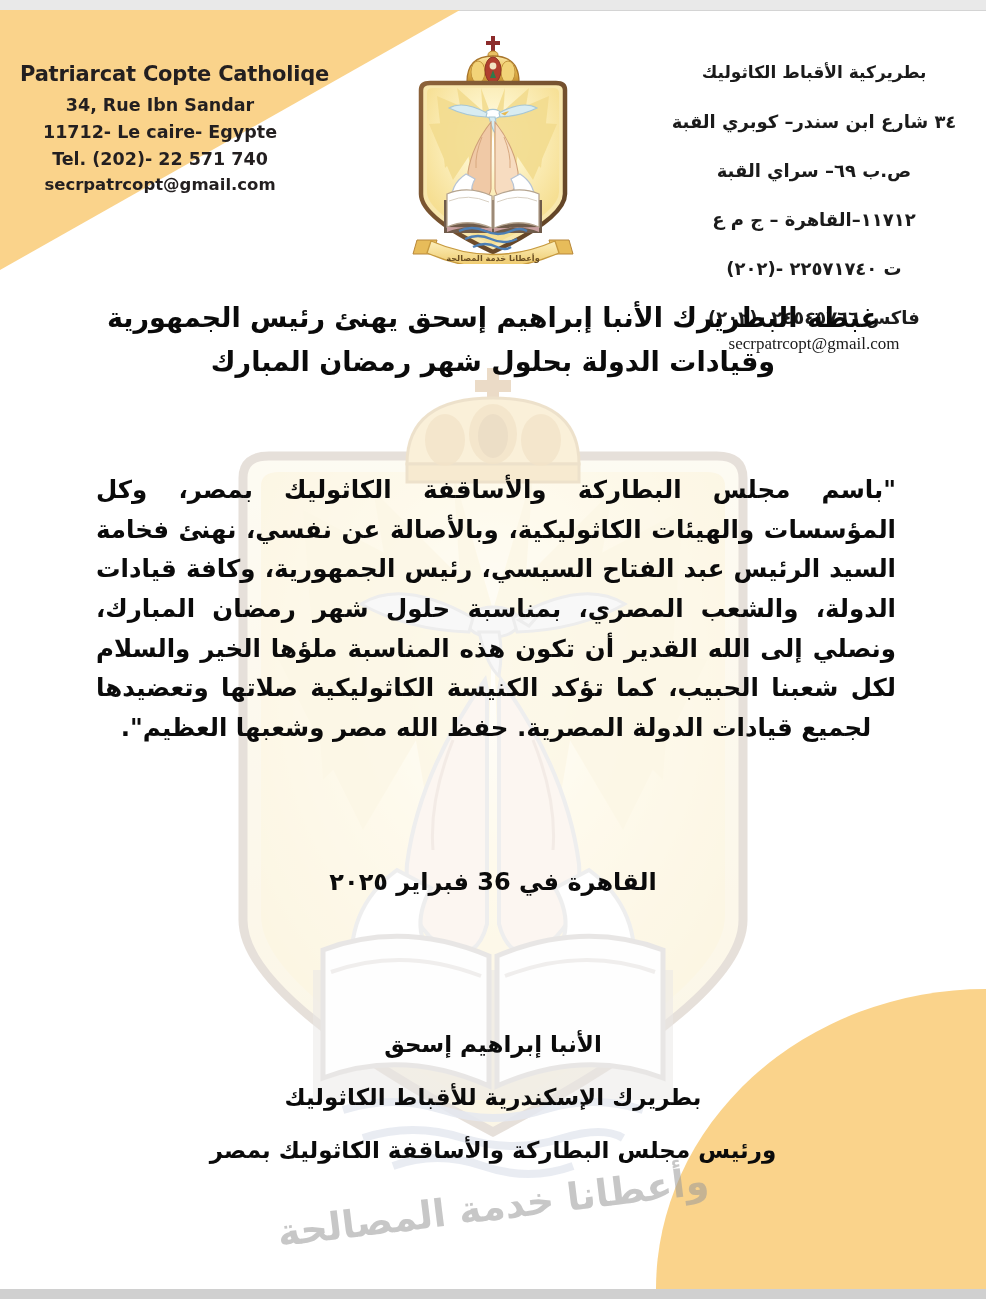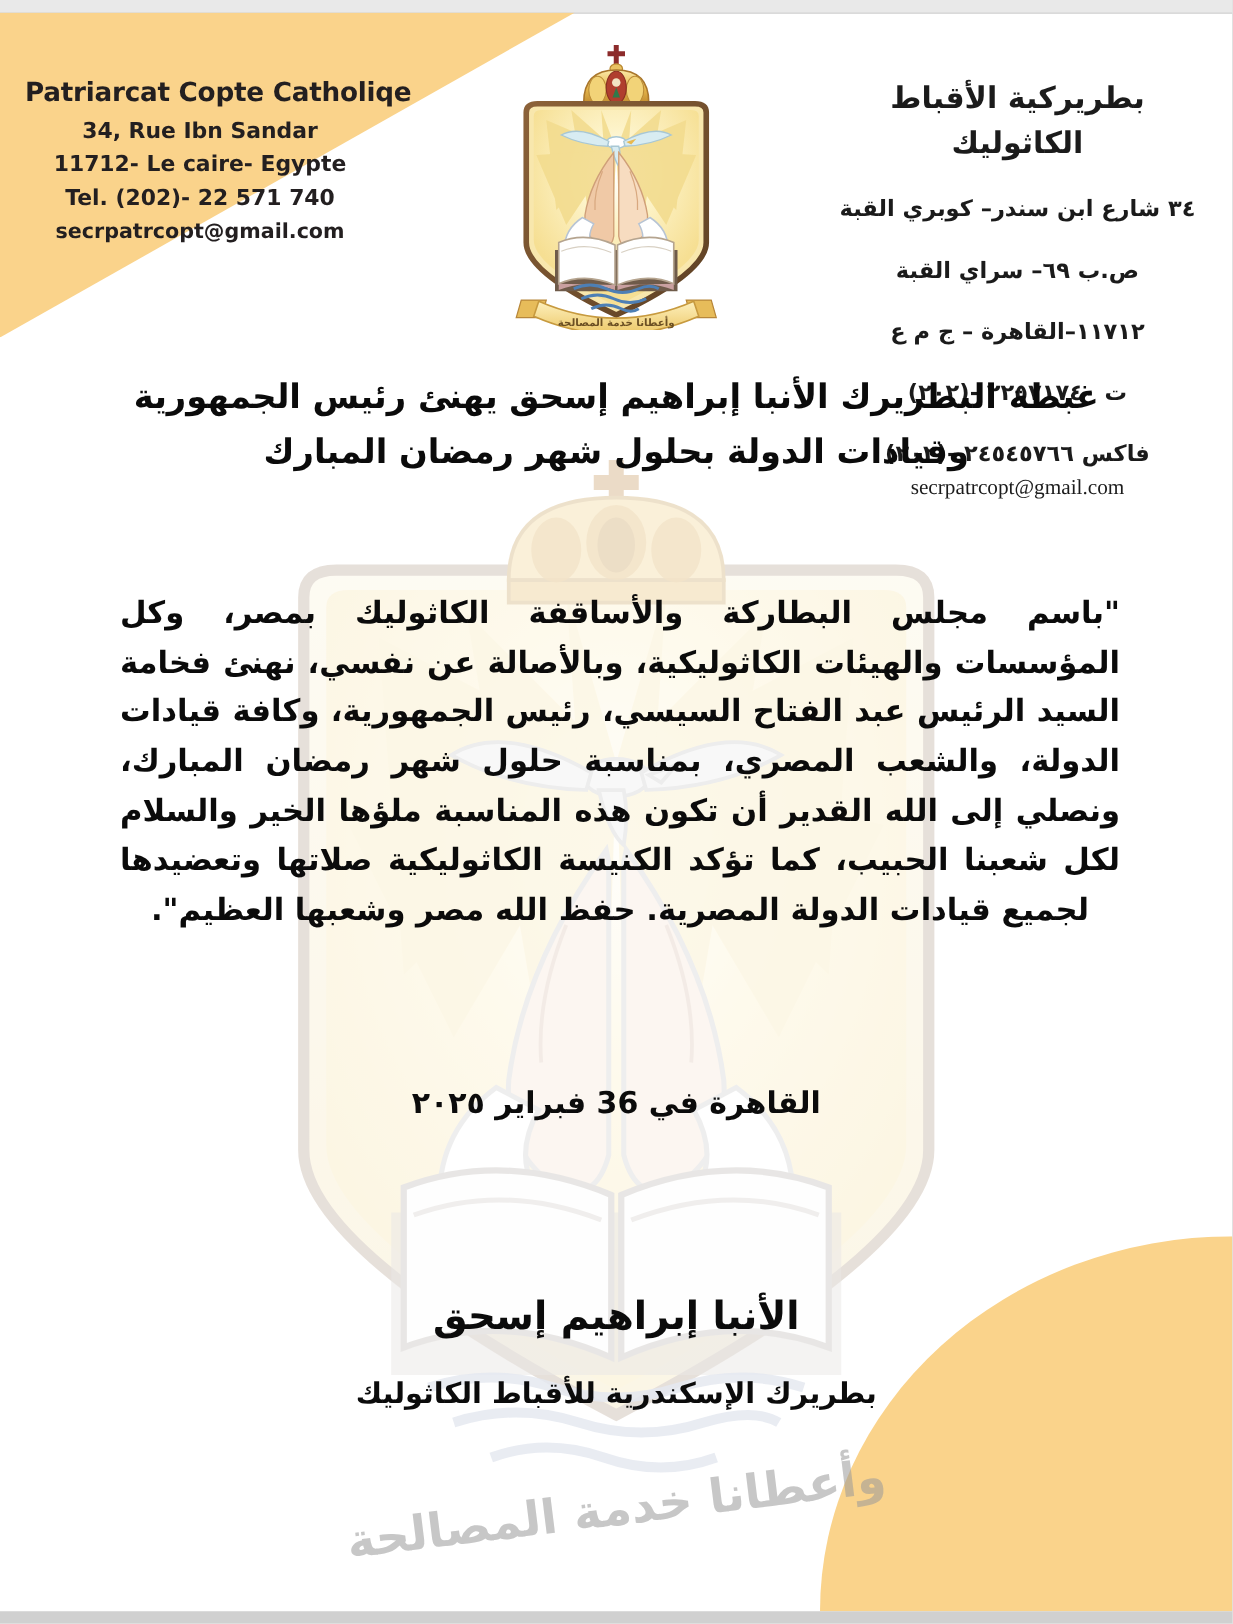--- a/index.html
+++ b/index.html
@@ -82,21 +82,21 @@
     right: 22px; top: 50px;
     width: 300px;
     text-align: center;
     direction: rtl;
     color: #1b1b1b;
     font-family: "DejaVu Sans", "Liberation Sans", sans-serif;
     font-size: 18px;
     line-height: 1.5;
   }
   .addr-ar .org {
-    font-size: 24px;
+    font-size: 17px;
     font-weight: 900;
     margin-bottom: 3px;
   }
   .addr-ar .line { font-weight: 600; margin-top: 22px; }
   .addr-ar .mail {
     direction: ltr;
     font-weight: 400;
     font-size: 17px;
     font-family: "Liberation Serif", "DejaVu Serif", serif;
   }
@@ -176,21 +176,21 @@
     left: 88px; top: 1018px;
     width: 810px;
     text-align: center;
     direction: rtl;
     color: #0b0b0b;
     font-family: "DejaVu Sans", "Liberation Sans", sans-serif;
     font-weight: 700;
     font-size: 23px;
     line-height: 2.3;
   }
-  .signature .name { font-size: 31px; }
+  .signature .name { font-size: 23px; }
 
   .wm-motto {
     position: absolute;
     left: 50%;
     transform: translateX(-50%) rotate(-7deg);
     top: 1185px;
     width: 560px;
     text-align: center;
     direction: rtl;
     color: #9a9a9a;
@@ -407,19 +407,20 @@
 
     <div class="paragraph">"باسم مجلس البطاركة والأساقفة الكاثوليك بمصر، وكل المؤسسات والهيئات الكاثوليكية، وبالأصالة عن نفسي، نهنئ فخامة السيد الرئيس عبد الفتاح السيسي، رئيس الجمهورية، وكافة قيادات الدولة، والشعب المصري، بمناسبة حلول شهر رمضان المبارك، ونصلي إلى الله القدير أن تكون هذه المناسبة ملؤها الخير والسلام لكل شعبنا الحبيب، كما تؤكد الكنيسة الكاثوليكية صلاتها وتعضيدها لجميع قيادات الدولة المصرية. حفظ الله مصر وشعبها العظيم".</div>
 
     <div class="issued">
       <div>القاهرة في 36 فبراير ٢٠٢٥</div>
     </div>
 
     <div class="signature">
       <div class="name">الأنبا إبراهيم إسحق</div>
       <div>بطريرك الإسكندرية للأقباط الكاثوليك</div>
+      <div>ورئيس مجلس البطاركة والأساقفة الكاثوليك بمصر</div>
     </div>
 
     <div class="wm-motto">وأعطانا خدمة المصالحة</div>
   </div>
 
   <div class="scan-edge-bottom"></div>
 </div>
 
 </body></html>

